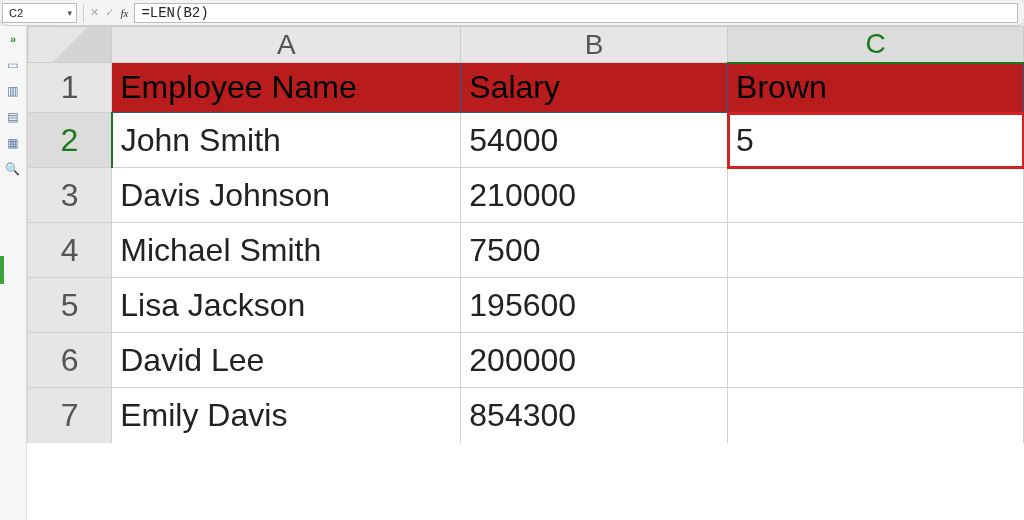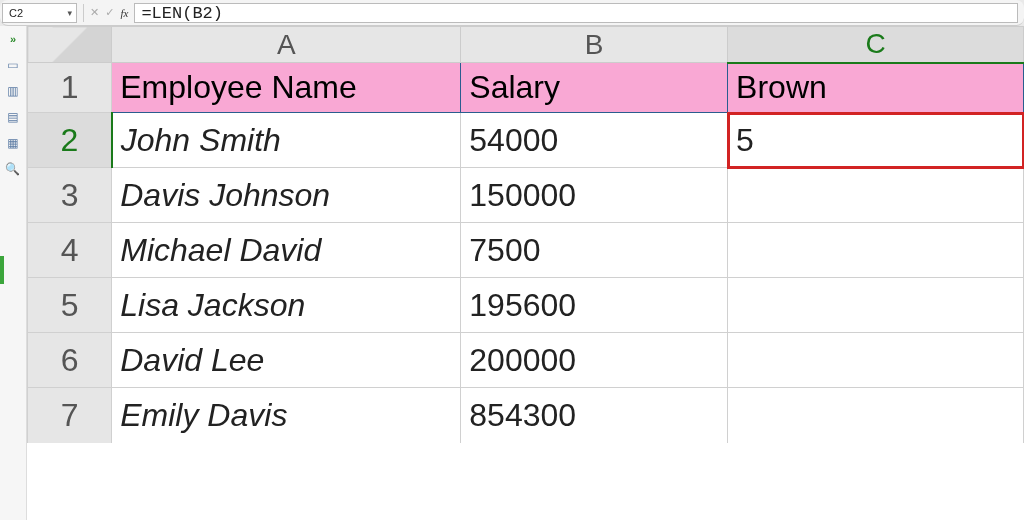--- a/index.html
+++ b/index.html
@@ -40,22 +40,22 @@
   .fx-icons span { font-size: 11px; cursor: default; }
   .fx-icons .cancel { color: #aaa; }
   .fx-icons .accept { color: #aaa; }
   .fx-icons .fx { font-style: italic; font-family: "Times New Roman", serif; color: #333; }
   .formula-input {
     flex: 1; height: 20px;
     background: #fff;
     border: 1px solid #bbb;
     margin-left: 6px;
     padding: 0 6px;
-    font-size: 17px;
-    display: flex; 
+    font-size: 14px;
+    display: flex; align-items: center;
     font-family: Consolas, "Courier New", monospace;
   }
   
   .side-rail {
     position: absolute;
     left: 0; top: 26px;
     width: 27px; height: calc(520px - 26px);
     background: #f6f6f6;
     border-right: 1px solid #ddd;
     display: flex; flex-direction: column;
@@ -133,25 +133,25 @@
     border-right: 2px solid #1a7a1a !important;
   }
   
   .cell {
     height: 55px;
     font-size: 32px;
     padding: 0 8px !important;
     background: #fff;
     vertical-align: middle;
   }
-  .cell.left { text-align: left; font-style: italic; }
+  .cell.left { text-align: left; }
   .cell.right { text-align: left; }
   
   .hdrcell {
-    background: #f9a8d4;
+    background: #b91c1c;
     color: #000;
     border-color: #2a5d8f !important;
     font-size: 32px;
     text-align: left;
     padding: 0 8px !important;
     height: 50px;
     vertical-align: middle;
   }
   
   .cell.active {
@@ -221,27 +221,27 @@
       <tr>
         <td class="rowhdr sel">2</td>
         <td class="cell left">John Smith</td>
         <td class="cell right">54000</td>
         <td class="cell right active">5</td>
       </tr>
 
       <tr>
         <td class="rowhdr">3</td>
         <td class="cell left">Davis Johnson</td>
-        <td class="cell right">150000</td>
+        <td class="cell right">210000</td>
         <td class="cell right"></td>
       </tr>
 
       <tr>
         <td class="rowhdr">4</td>
-        <td class="cell left">Michael David</td>
+        <td class="cell left">Michael Smith</td>
         <td class="cell right">7500</td>
         <td class="cell right"></td>
       </tr>
 
       <tr>
         <td class="rowhdr">5</td>
         <td class="cell left">Lisa Jackson</td>
         <td class="cell right">195600</td>
         <td class="cell right"></td>
       </tr>

